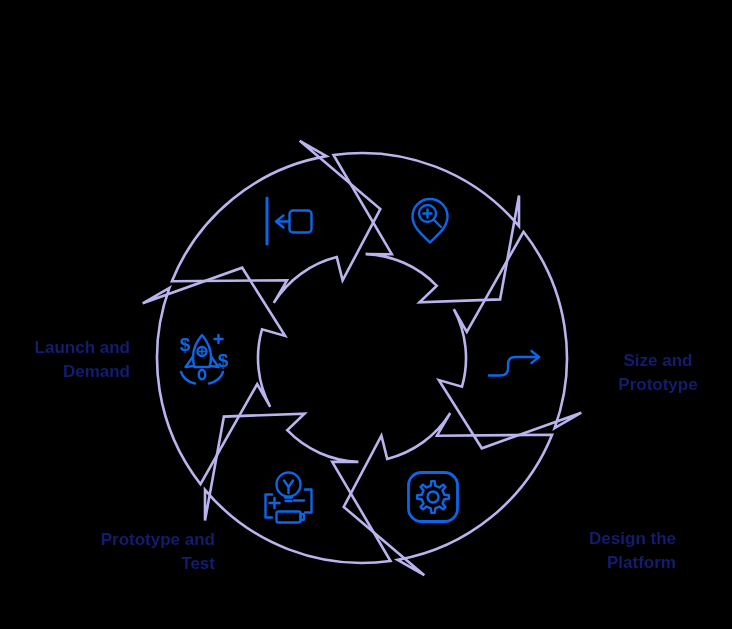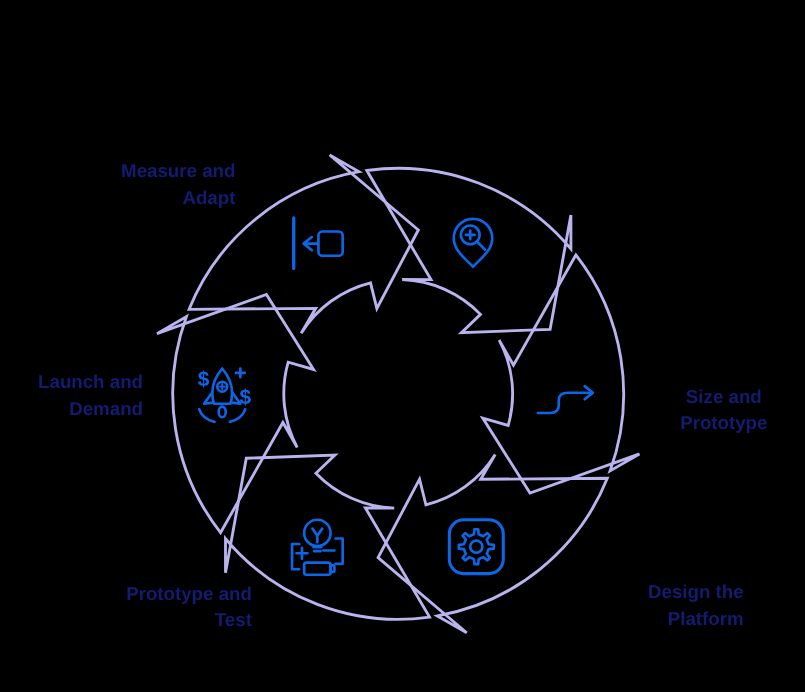--- a/index.html
+++ b/index.html
@@ -23,21 +23,21 @@
   .lbl{
     position:absolute;
     color:var(--label);
     font-size:17px;line-height:24px;font-weight:700;
     white-space:pre-line;
   }
   .lbl-measure  {left:60px;  top:144px; width:154px; text-align:right;}
   .lbl-discover {left:506px; top:120px; width:170px; text-align:left;}
   .lbl-size     {left:596px; top:349px; width:124px; text-align:center;}
   .lbl-design   {left:506px; top:527px; width:170px; text-align:right;}
-  .lbl-prototype{left:74px;  top:528px; width:155px; text-align:right;}
+  .lbl-prototype{left:60px;  top:528px; width:155px; text-align:right;}
   .lbl-launch   {left:0px;   top:336px; width:130px; text-align:right;}
 </style>
 </head>
 <body>
 
 <div class="stage">
 
   <svg class="diagram" width="732" height="629" viewBox="0 0 732 629">
 
     <g id="arrows">
@@ -93,22 +93,20 @@
       <path d="M211,356.5 L218.5,367 L210.5,366"></path>
       <ellipse cx="202" cy="374.5" rx="3.2" ry="4.8"></ellipse>
       <path d="M181,372 C183,378 188,382 195,383.5"></path>
       <path d="M223,372 C221,378 216,382 209,383.5"></path>
       <path d="M214.5,339 H222.5 M218.5,335 V343"></path>
       <text x="185" y="351" font-size="19" text-anchor="middle">$</text>
       <text x="223" y="367" font-size="19" text-anchor="middle">$</text>
     </g>
   </svg>
 
-  <div class="lbl lbl-measure">Measure and
-Adapt</div>
   <div class="lbl lbl-size">Size and
 Prototype</div>
   <div class="lbl lbl-design">Design the
 Platform</div>
   <div class="lbl lbl-prototype">Prototype and
 Test</div>
   <div class="lbl lbl-launch">Launch and
 Demand</div>
 </div>
 

